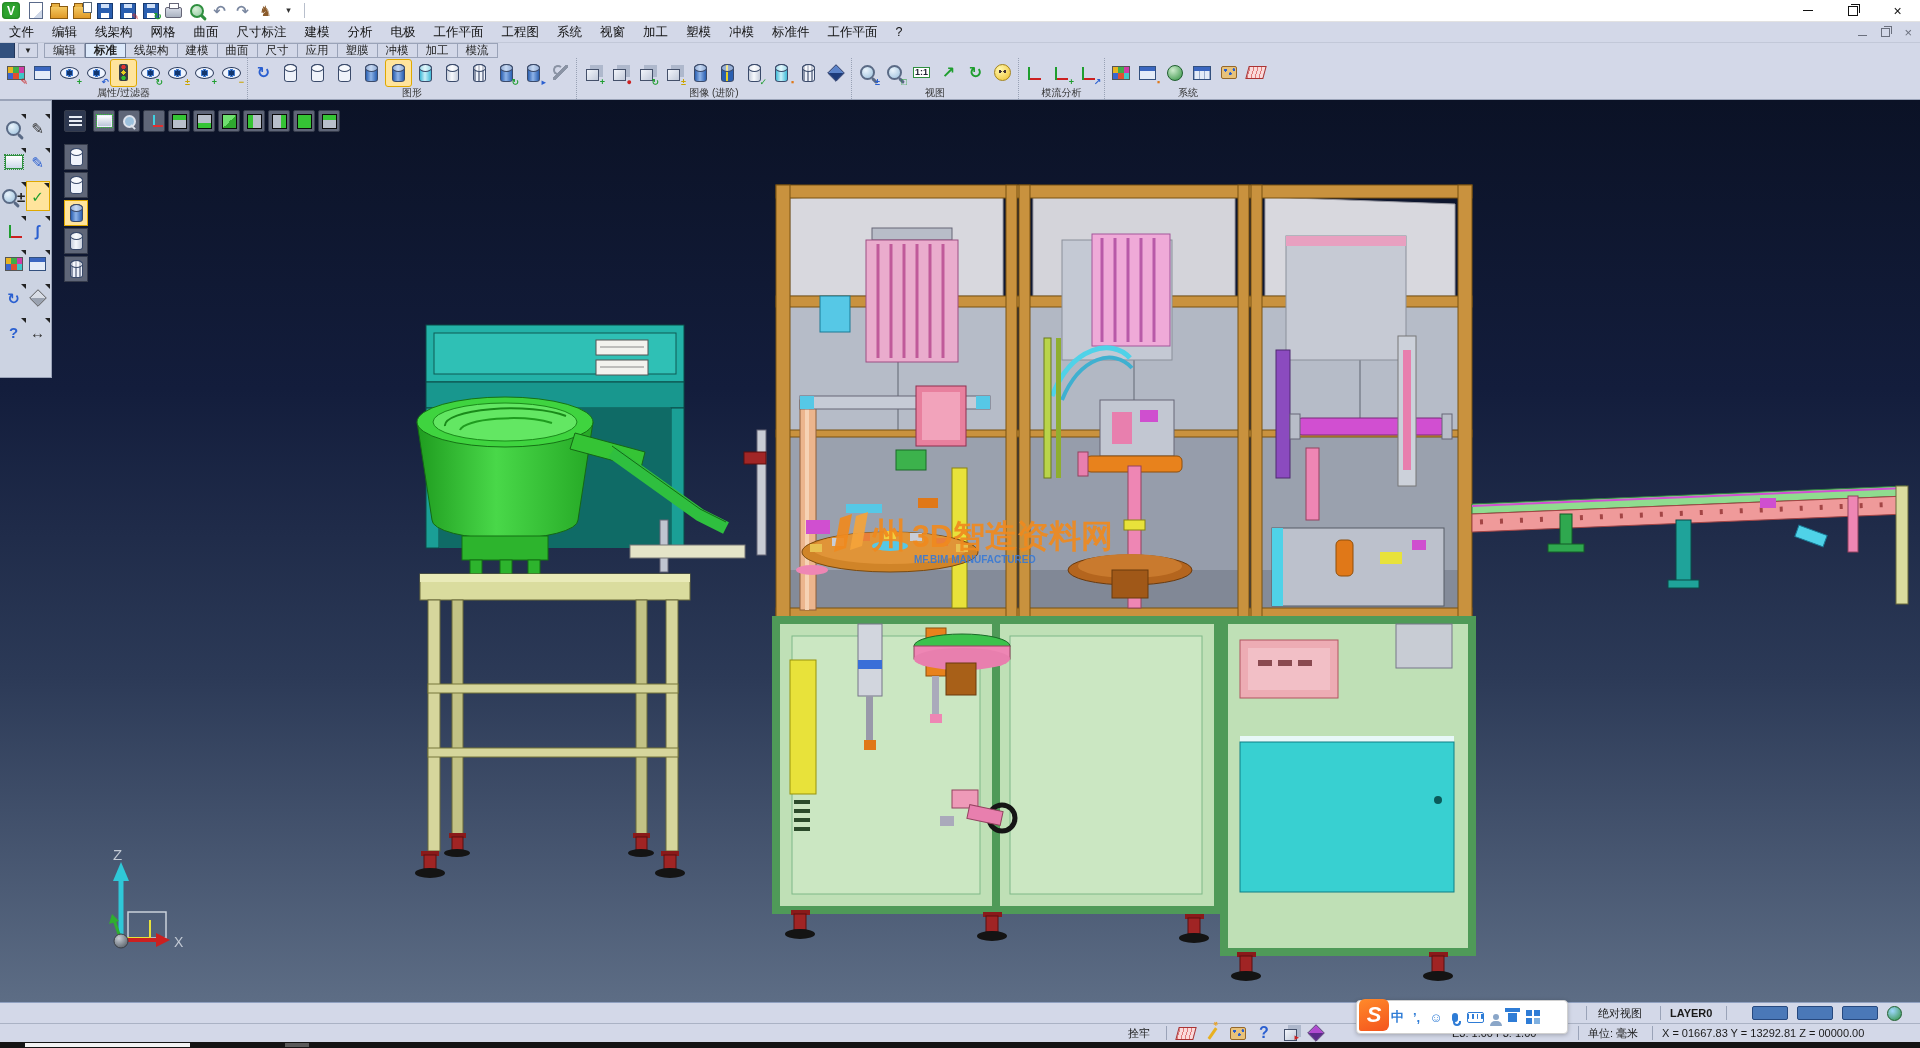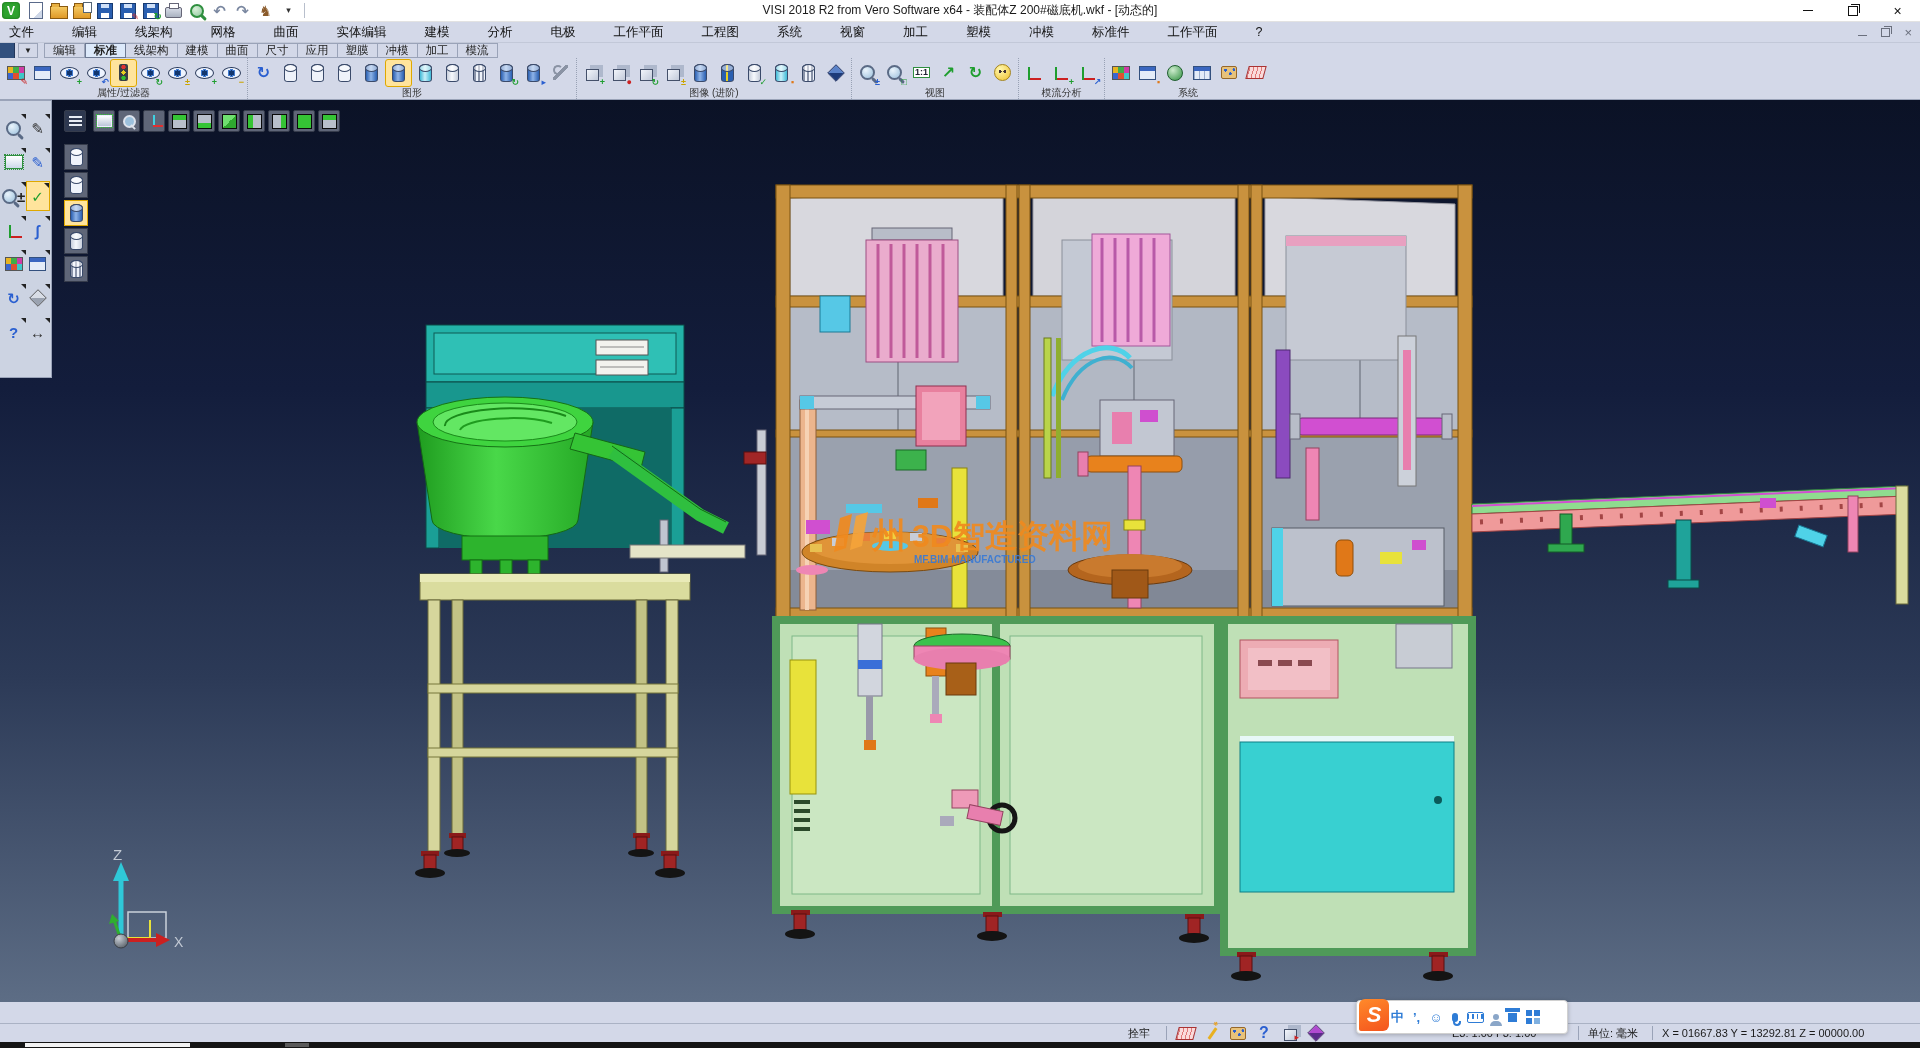--- a/index.html
+++ b/index.html
@@ -239,43 +239,42 @@
 
         <span class="qi knight">
           <i>♞</i>
         </span>
 
         <span class="qi qdrop">
           <i>▾</i>
         </span>
       </div>
     <span class="qsep"></span>
-    <div class="title">VISI 2018 R2 from Vero Software x64 - 装配体Z 200#磁底机.wkf - [动态的]</div>
     <div class="wincontrols">
       <span class="wc wc-min">
           <span></span>
         </span>
       <span class="wc wc-max">
           <span></span>
         </span>
       <span class="wc wc-close">
           <span>×</span>
         </span>
     </div>
   </div>
 
   <div class="menubar">
-    <span style="display:flex;gap:20px;">
+    <span style="display:flex;">
 
     <span class="menu-item">文件</span>
         <span class="menu-item">编辑</span>
         <span class="menu-item">线架构</span>
         <span class="menu-item">网格</span>
         <span class="menu-item">曲面</span>
-        <span class="menu-item">实体编辑</span>
+        <span class="menu-item">尺寸标注</span>
         <span class="menu-item">建模</span>
         <span class="menu-item">分析</span>
         <span class="menu-item">电极</span>
         <span class="menu-item">工作平面</span>
         <span class="menu-item">工程图</span>
         <span class="menu-item">系统</span>
         <span class="menu-item">视窗</span>
         <span class="menu-item">加工</span>
         <span class="menu-item">塑模</span>
         <span class="menu-item">冲模</span>
@@ -929,20 +928,41 @@
           <u class="dd"></u>
         </span>
 
         <span class="lbtn glyph g-dark">
           <b class="bd">↔</b>
           <u class="dd"></u>
         </span>
       </div>
   </div>
 
+  <div class="sb1">
+    <div class="sbseg" style="left:1452px;">
+      <span class="sb-lens"></span>
+      <span>绝对 XY 视图</span>
+    </div>
+    <span class="sbsep" style="left:1586px;"></span>
+    <div class="sbseg" style="left:1598px;">
+      <span>绝对视图</span>
+    </div>
+    <span class="sbsep" style="left:1660px;"></span>
+    <div class="sbseg layer" style="left:1670px;">
+      <span>LAYER0</span>
+    </div>
+    <span class="sbsep" style="left:1726px;"></span>
+    <div class="sbseg" style="left:1752px;gap:9px;">
+      <span class="swatch"></span>
+      <span class="swatch"></span>
+      <span class="swatch"></span>
+      <span class="sb-globe"></span>
+    </div>
+  </div>
 
   <div class="sb2">
     <div class="sbseg" style="left:1128px;">
       <span>拴牢</span>
     </div>
     <span class="sbsep" style="left:1166px;top:2px;"></span>
     <div class="sbseg sbtools" style="left:1176px;">
 
     <span class="ri gridred">
           <i class="ib"></i>

